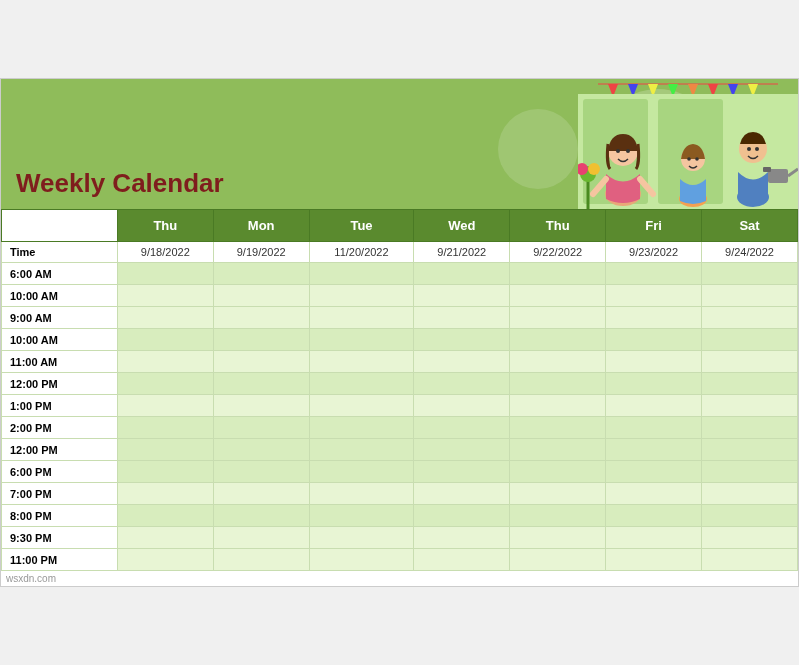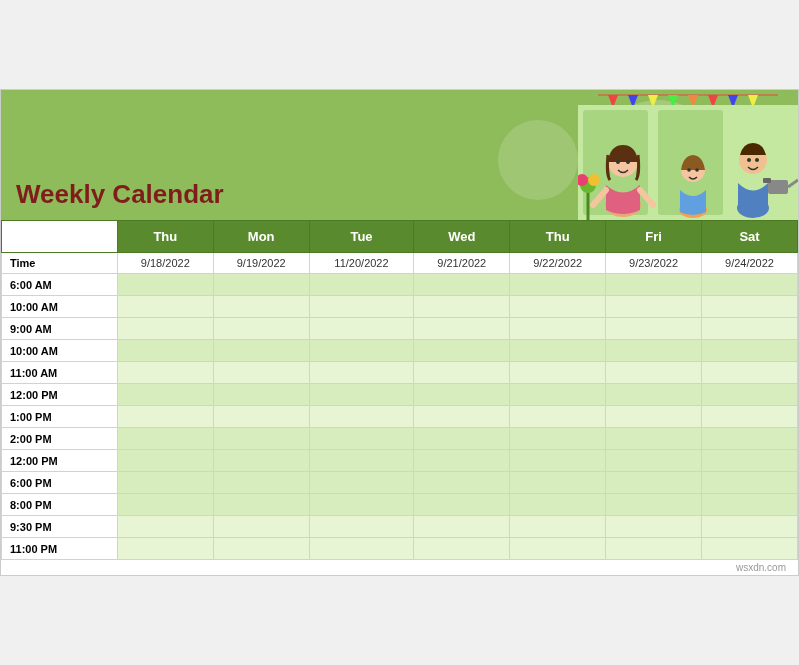--- a/index.html
+++ b/index.html
@@ -110,24 +110,23 @@
       border: 1px solid #c8ddb0;
       height: 22px;
     }
     .calendar-table tr:nth-child(odd) td.event-cell {
       background: #d8edbe;
     }
     .calendar-table tr:nth-child(even) td.event-cell {
       background: #e8f5d4;
     }
     .watermark {
-      text-align: right;
       font-size: 10px;
       color: #999;
-      padding: 2px 12px;
+      padding: 2px 5px;
       background: #fff;
     }
   </style>
 </head>
 <body>
 
 <div class="calendar-container">
 
   <div class="header-banner">
     <span class="header-title">Weekly Calendar</span>
@@ -316,20 +315,30 @@
           <td class="time-cell">6:00 PM</td>
           <td class="event-cell" style="background: rgb(216, 237, 190);"></td>
           <td class="event-cell" style="background: rgb(216, 237, 190);"></td>
           <td class="event-cell" style="background: rgb(216, 237, 190);"></td>
           <td class="event-cell" style="background: rgb(216, 237, 190);"></td>
           <td class="event-cell" style="background: rgb(216, 237, 190);"></td>
           <td class="event-cell" style="background: rgb(216, 237, 190);"></td>
           <td class="event-cell" style="background: rgb(216, 237, 190);"></td>
         </tr>
         <tr>
+          <td class="time-cell">7:00 PM</td>
+          <td class="event-cell" style="background: rgb(232, 245, 212);"></td>
+          <td class="event-cell" style="background: rgb(232, 245, 212);"></td>
+          <td class="event-cell" style="background: rgb(232, 245, 212);"></td>
+          <td class="event-cell" style="background: rgb(232, 245, 212);"></td>
+          <td class="event-cell" style="background: rgb(232, 245, 212);"></td>
+          <td class="event-cell" style="background: rgb(232, 245, 212);"></td>
+          <td class="event-cell" style="background: rgb(232, 245, 212);"></td>
+        </tr>
+        <tr>
           <td class="time-cell">8:00 PM</td>
           <td class="event-cell" style="background: rgb(216, 237, 190);"></td>
           <td class="event-cell" style="background: rgb(216, 237, 190);"></td>
           <td class="event-cell" style="background: rgb(216, 237, 190);"></td>
           <td class="event-cell" style="background: rgb(216, 237, 190);"></td>
           <td class="event-cell" style="background: rgb(216, 237, 190);"></td>
           <td class="event-cell" style="background: rgb(216, 237, 190);"></td>
           <td class="event-cell" style="background: rgb(216, 237, 190);"></td>
         </tr>
         <tr>

